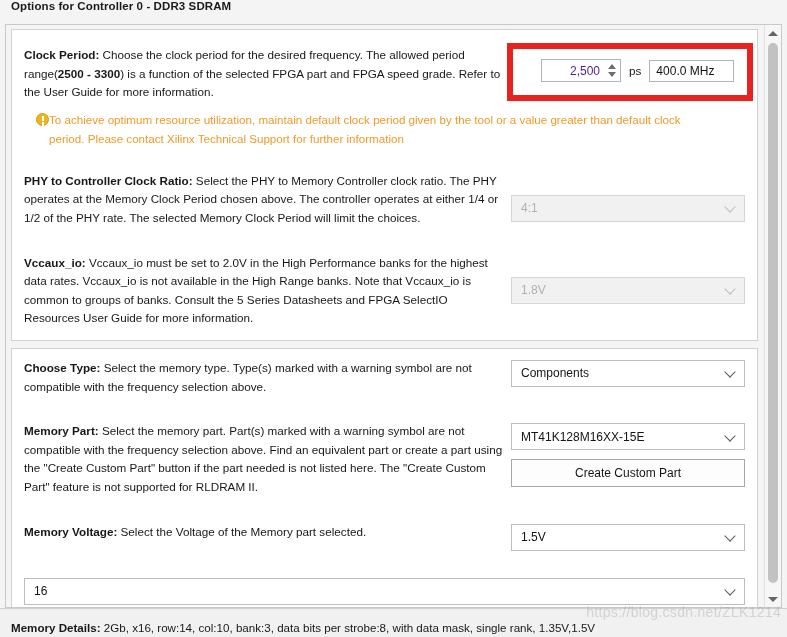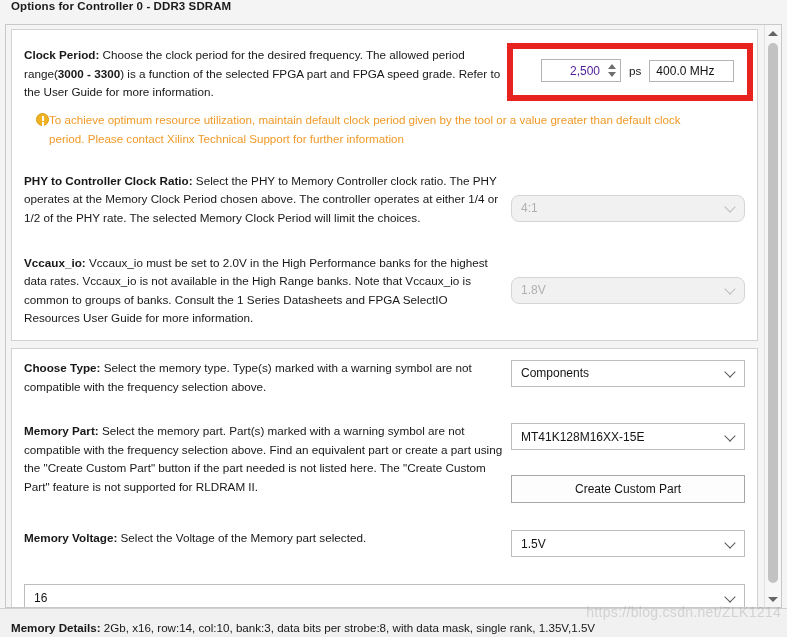--- a/index.html
+++ b/index.html
@@ -178,42 +178,41 @@
     display: flex;
     align-items: center;
     padding: 0 26px 0 9px;
     font-size: 12px;
     color: #141414;
   }
   .select.disabled {
     background: #f1f1f1;
     border-color: #d5d5d5;
     color: #b0b0b0;
-    border-radius: 8px;
   }
   .chev {
     position: absolute;
     right: 10px; top: 50%;
     width: 8px; height: 8px;
     margin-top: -5px;
     border-right: 1.6px solid #5a5a5a;
     border-bottom: 1.6px solid #5a5a5a;
     transform: rotate(45deg);
   }
   .select.disabled .chev {
     border-color: #bdbdbd;
   }
   .btn {
     height: 28px;
     border: 1px solid #a6a6a6;
     background: #fdfdfd;
     display: flex; align-items: center; justify-content: center;
     font-size: 12px;
     color: #141414;
-    margin-top: 25px;
+    margin-top: 9px;
   }
 
   
   .gap-sm { height: 20px; }
   .gap-md { height: 26px; }
 
   
   .scrollbar {
     position: absolute;
     right: 0; top: 0;
@@ -287,21 +286,21 @@
   </div>
 
   <div class="viewport">
     <div class="scroll-content">
 
       <div class="panel">
         <div class="panel-inner">
 
           <div class="row clock-row">
             <div class="row-desc">
-              <b>Clock Period:</b><span> Choose the clock period for the desired frequency. The allowed period range(</span><b>3000 - 3300</b><span>) is a function of the selected FPGA part and FPGA speed grade. Refer to the User Guide for more information.</span>
+              <b>Clock Period:</b><span> Choose the clock period for the desired frequency. The allowed period range(</span><b>2500 - 3300</b><span>) is a function of the selected FPGA part and FPGA speed grade. Refer to the User Guide for more information.</span>
             </div>
             <div class="row-ctl">
               <div class="clock-ctl">
                 <div class="spinner">
                   <div class="spinner-val">2,500</div>
                   <div class="spinner-arrows">
                     <span class="arr-up"></span>
                     <span class="arr-dn"></span>
                   </div>
                 </div>
@@ -328,21 +327,21 @@
                 <span>4:1</span>
                 <span class="chev"></span>
               </div>
             </div>
           </div>
 
           <div class="gap-md"></div>
 
           <div class="row">
             <div class="row-desc">
-              <b>Vccaux_io:</b><span> Vccaux_io must be set to 2.0V in the High Performance banks for the highest data rates. Vccaux_io is not available in the High Range banks. Note that Vccaux_io is common to groups of banks. Consult the 1 Series Datasheets and FPGA SelectIO Resources User Guide for more information.</span>
+              <b>Vccaux_io:</b><span> Vccaux_io must be set to 2.0V in the High Performance banks for the highest data rates. Vccaux_io is not available in the High Range banks. Note that Vccaux_io is common to groups of banks. Consult the 5 Series Datasheets and FPGA SelectIO Resources User Guide for more information.</span>
             </div>
             <div class="row-ctl">
               <div style="height:22px"></div>
               <div class="select disabled">
                 <span>1.8V</span>
                 <span class="chev"></span>
               </div>
             </div>
           </div>
 

